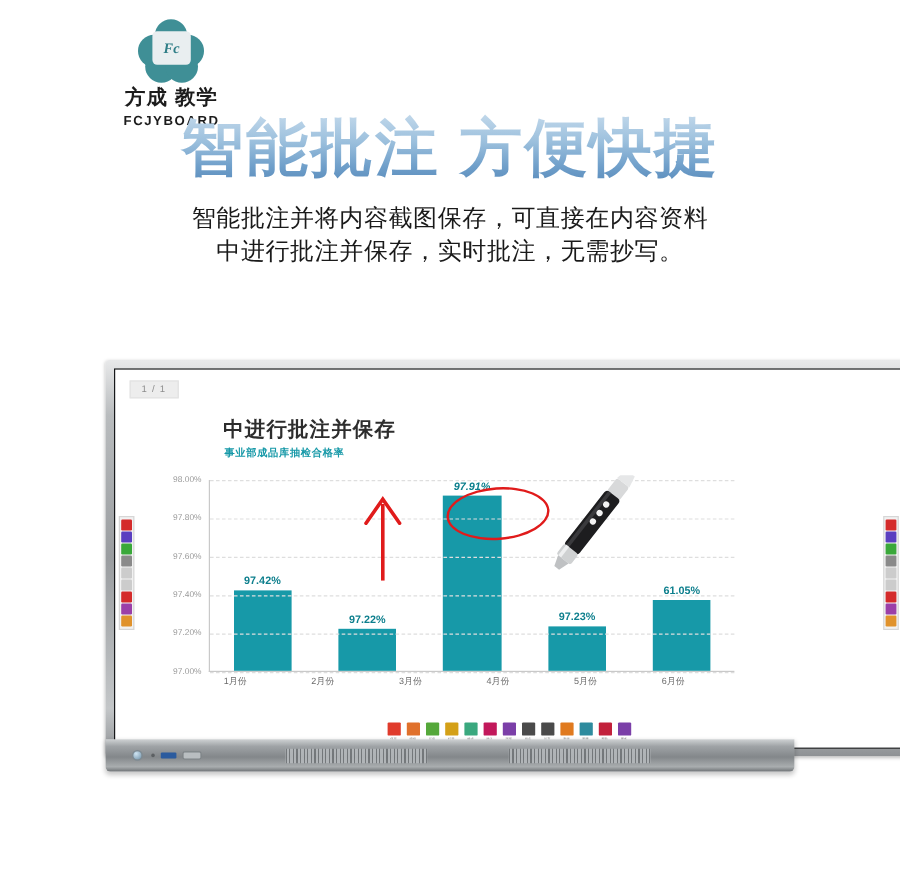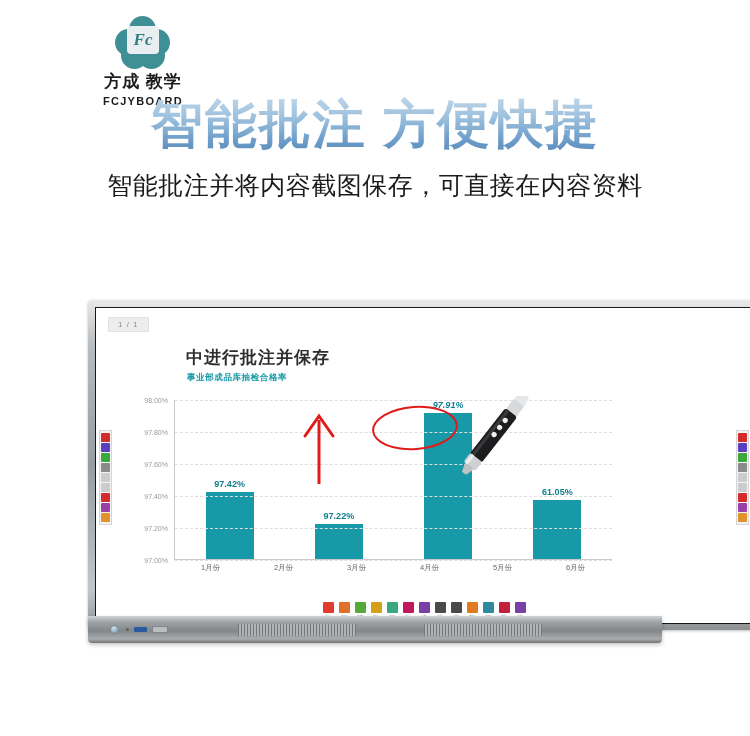--- a/index.html
+++ b/index.html
@@ -20,21 +20,21 @@
   }
   .p1 { left: 14px; top: 0px; }
   .p2 { left: 0px;  top: 13px; }
   .p3 { left: 28px; top: 13px; }
   .p4 { left: 6px;  top: 26px; }
   .p5 { left: 23px; top: 26px; }
   .logo-core {
     position: absolute; left: 12px; top: 10px; width: 32px; height: 28px;
     border-radius: 4px; background: #e9eef0;
     display: flex; align-items: center; justify-content: center;
-    font-size: 17px; font-weight: bold; color: #2e7d86;
+    font-size: 12px; font-weight: bold; color: #2e7d86;
     font-family: "Liberation Serif", serif; font-style: italic;
     z-index: 2;
   }
   .logo-cn {
     margin-top: 4px; font-size: 17px; font-weight: bold; color: #1c1c1c;
     letter-spacing: 1px;
   }
   .logo-en {
     margin-top: 2px; font-size: 11px; font-weight: bold; color: #1c1c1c;
     letter-spacing: 1.3px;
@@ -48,21 +48,21 @@
     background: linear-gradient(180deg, #c6dbec 0%, #9cc0dd 40%, #6f9fca 72%, #5587b8 100%);
     -webkit-background-clip: text; background-clip: text;
     -webkit-text-fill-color: transparent; color: #7aa6cc;
     line-height: 1.25;
   }
 
   
   .subcopy {
     position: absolute; left: 50px; top: 168px; width: 650px;
     text-align: center; color: #1a1a1a;
-    font-size: 25px; line-height: 1.42; letter-spacing: 0.5px;
+    font-size: 20px; line-height: 1.42; letter-spacing: 0.5px;
   }
 
   
   .monitor { position: absolute; left: 88px; top: 288px; width: 574px; height: 355px; }
   .bezel {
     position: absolute; left: 0; top: 12px; width: 672px; height: 330px;
     background: linear-gradient(180deg,#e8e9ea 0%,#b9bcbe 14%,#9a9da0 50%,#c3c6c8 88%,#8e9194 100%);
     border-radius: 3px;
     padding: 7px 7px 6px 7px;
     box-shadow: 0 1px 3px rgba(0,0,0,.25);
@@ -110,21 +110,21 @@
   .barwrap { position: relative; width: 11%; display: flex; flex-direction: column; align-items: center; height: 100%; justify-content: flex-end; }
   .bar { width: 100%; background: #1799a8; }
   .barlabel {
     position: absolute; bottom: 100%; margin-bottom: 3px;
     font-size: 9px; font-weight: bold; color: #0d7f8d; white-space: nowrap;
   }
   .xaxis {
     position: absolute; left: 42px; right: 0; top: 163px;
     display: flex; justify-content: space-around;
   }
-  .xtick { width: 11%; text-align: center; font-size: 7.5px; color: #6a6a6a; }
+  .xtick { width: 11%; font-size: 7.5px; color: #6a6a6a; }
 
   
   .annot-ellipse {
     position: absolute; left: 276px; top: 98px; width: 86px; height: 44px;
     border: 2.5px solid #e01b1b; border-radius: 50%;
     transform: rotate(-4deg);
   }
   .annot-arrow { position: absolute; left: 206px; top: 100px; width: 34px; height: 76px; }
 
   
@@ -187,20 +187,21 @@
       <span class="logo-core">Fc</span>
     </div>
     <div class="logo-cn">方成 教学</div>
     <div class="logo-en">FCJYBOARD</div>
   </div>
 
   <div class="headline">智能批注 方便快捷</div>
 
   <div class="subcopy">
     <div>智能批注并将内容截图保存，可直接在内容资料</div>
+    <div>中进行批注并保存，实时批注，无需抄写。</div>
   </div>
 
   <div class="monitor">
 
     <div class="bezel">
       <div class="screen">
 
         <div class="page-indicator">1 / 1</div>
 
         <div class="chart-title">中进行批注并保存</div>
@@ -221,20 +222,24 @@
                   <span class="barlabel" style="bottom: 67.2px; color: rgb(13, 127, 141);">97.42%</span>
                   <div class="bar" style="height: 67.2px; background: rgb(23, 153, 168);"></div>
                 </div>
                 <div class="barwrap">
                   <span class="barlabel" style="bottom: 35.2px; color: rgb(13, 127, 141); text-align: center;">97.22%</span>
                   <div class="bar" style="height: 35.2px; background: rgb(23, 153, 168);"></div>
                 </div>
                 <div class="barwrap">
                   <span class="barlabel" style="bottom: 145.6px; color: rgb(13, 127, 141); font-style: italic;">97.91%</span>
                   <div class="bar" style="height: 145.6px; background: rgb(23, 153, 168);"></div>
+                </div>
+                <div class="barwrap">
+                  <span class="barlabel" style="bottom: 36.8px; color: rgb(13, 127, 141);">97.23%</span>
+                  <div class="bar" style="height: 36.8px; background: rgb(23, 153, 168);"></div>
                 </div>
                 <div class="barwrap">
                   <span class="barlabel" style="bottom: 59.2px; color: rgb(13, 127, 141);">61.05%</span>
                   <div class="bar" style="height: 59.2px; background: rgb(23, 153, 168);"></div>
                 </div>
               </div>
           <div class="gridline" style="top: 0px;"></div>
               <div class="gridline" style="top: 32px;"></div>
               <div class="gridline" style="top: 64px;"></div>
               <div class="gridline" style="top: 96px;"></div>

